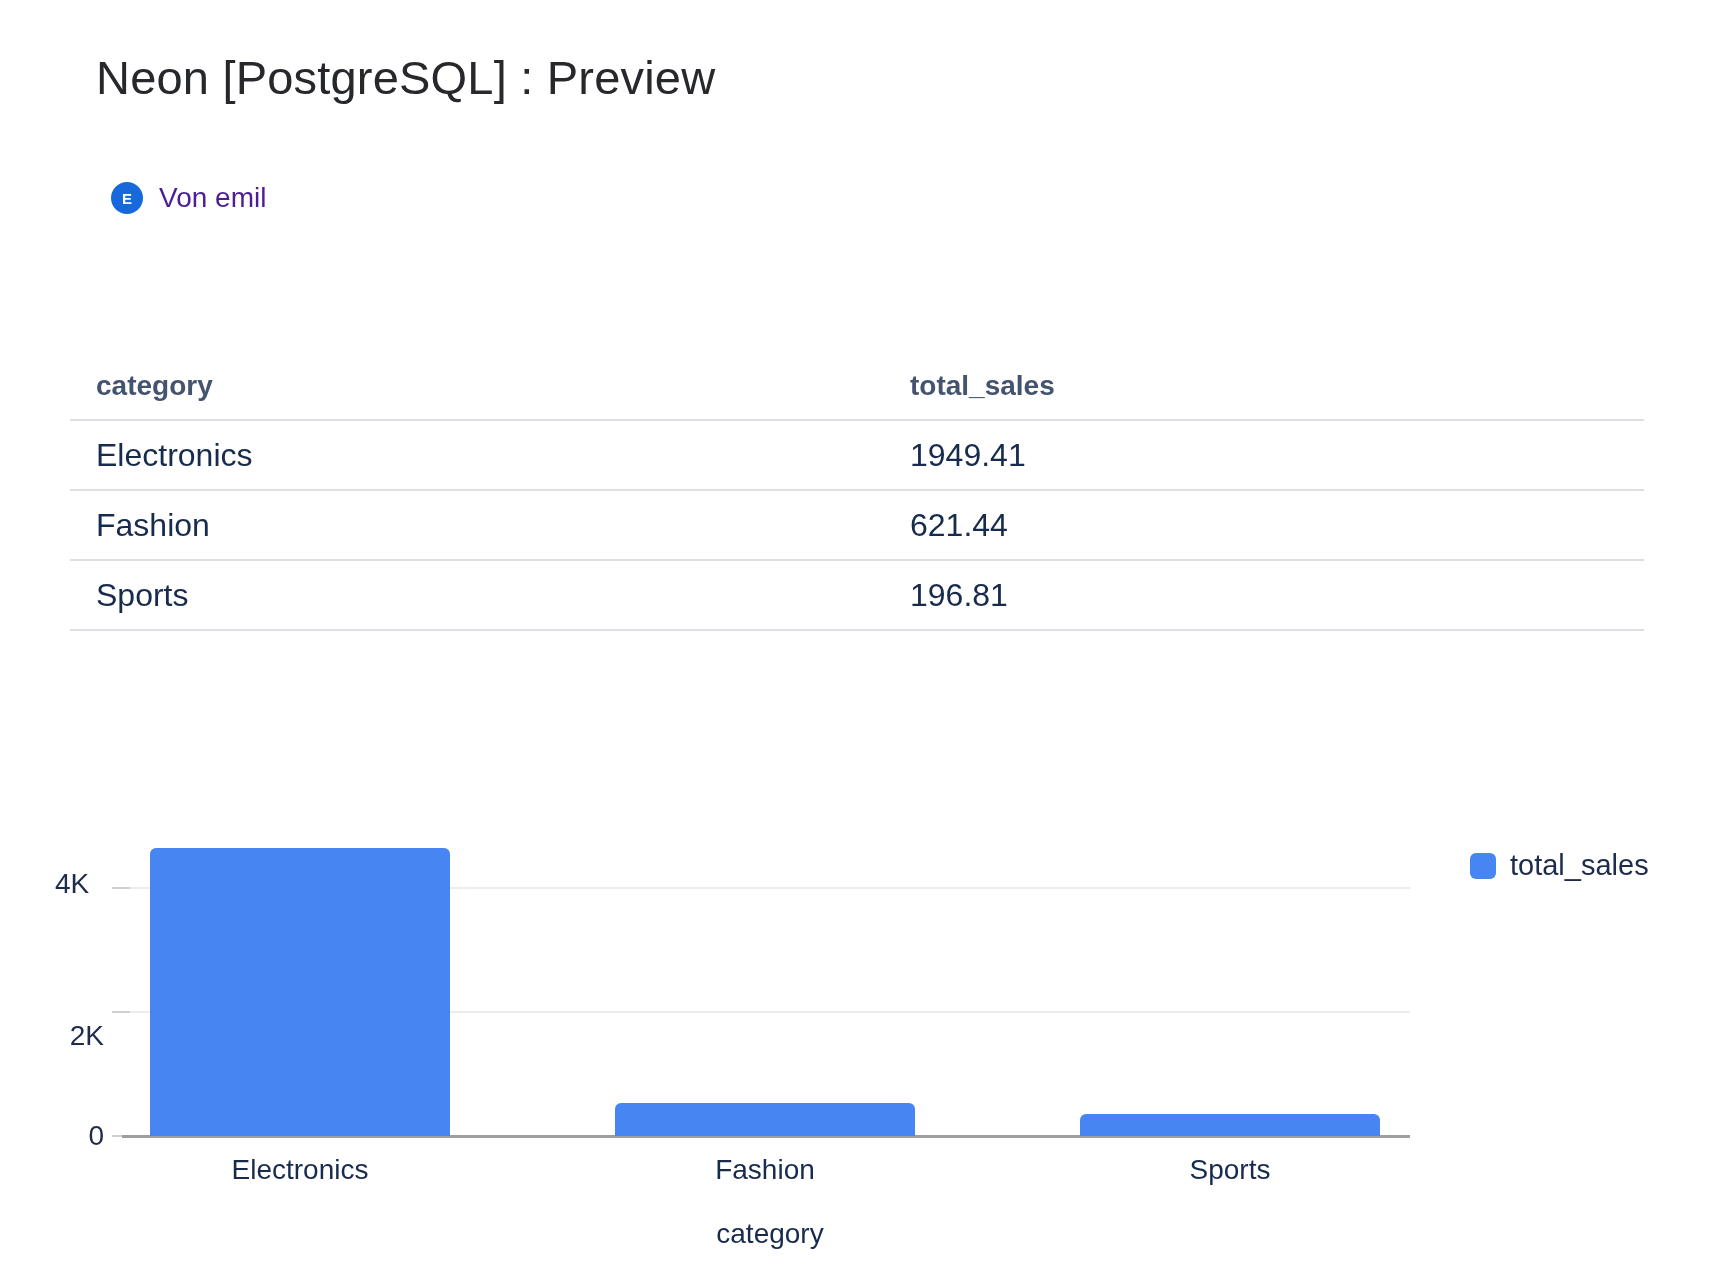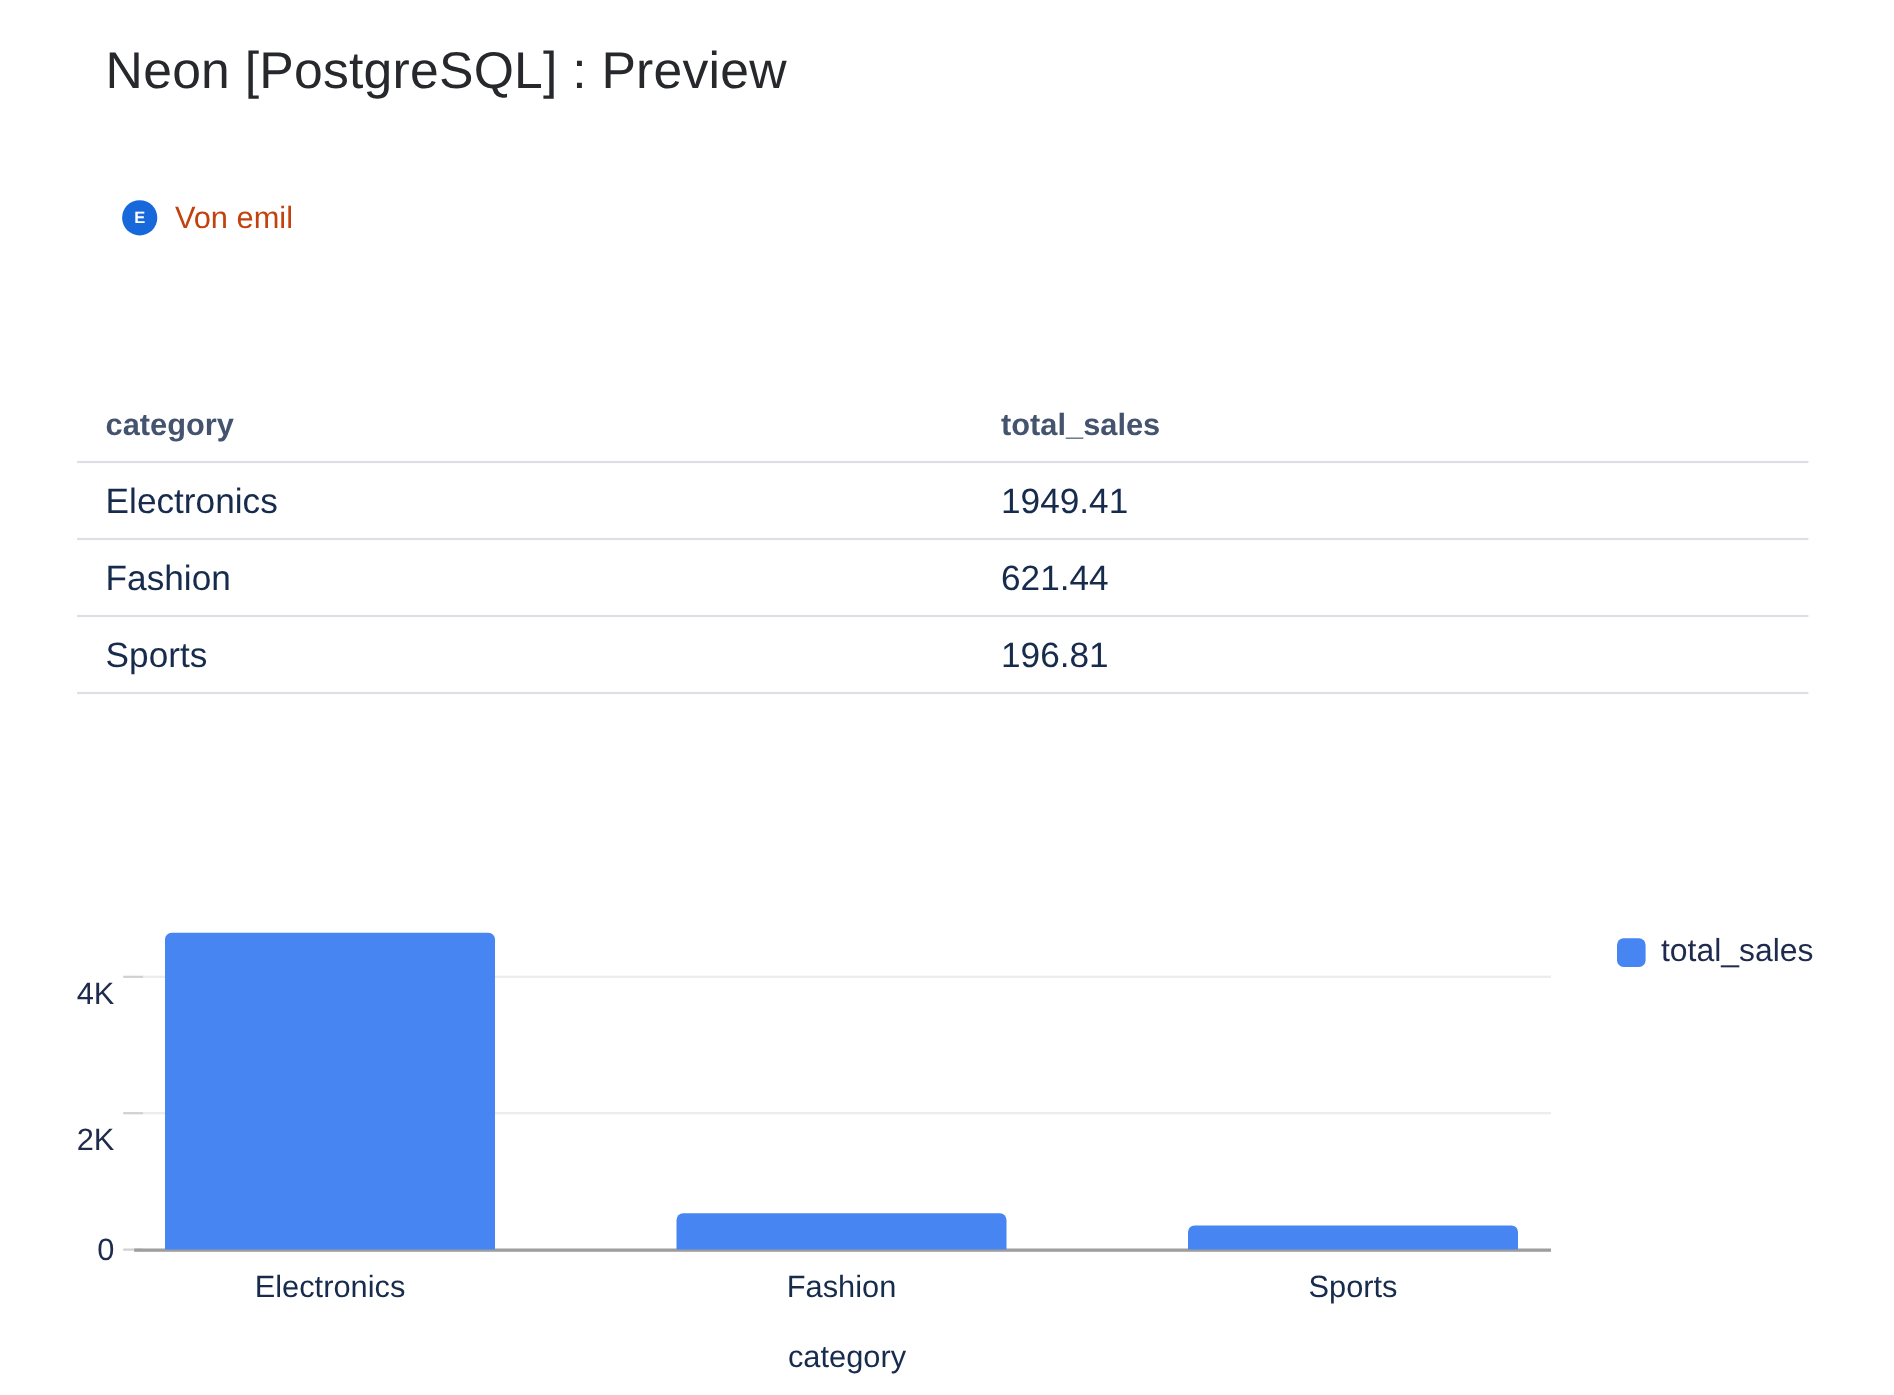--- a/index.html
+++ b/index.html
@@ -1,29 +1,29 @@
 <!DOCTYPE html>
 <html><head>
 <meta charset="utf-8">
 <style>
   * { margin: 0; padding: 0; box-sizing: border-box; }
   html, body { width: 1722px; height: 1268px; background: #ffffff;
     font-family: "Liberation Sans", sans-serif; overflow: hidden; position: relative; }
 
   .page-title {
-    position: absolute; left: 96px; top: 36px;
+    position: absolute; left: 96px; top: 50px;
     font-size: 47px; font-weight: 500; color: #26282c; letter-spacing: 0.2px;
   }
 
   .byline { position: absolute; left: 111px; top: 182px; height: 32px;
     display: flex; align-items: center; gap: 16px; }
   .avatar { width: 32px; height: 32px; border-radius: 50%; background: #1668db;
     color: #ffffff; font-size: 15px; font-weight: 700;
     display: flex; align-items: center; justify-content: center; }
-  .byline-name { font-size: 28px; color: #c2410c; }
+  .byline-name { font-size: 28px; color: #4c1d95; }
 
   .data-table { position: absolute; left: 70px; top: 352px; width: 1574px; }
   .t-row { position: relative; width: 100%; }
   .t-head { height: 69px; border-bottom: 2px solid #dcdfe4; }
   .t-body-row { height: 70px; border-bottom: 2px solid #dcdfe4; }
   .t-cell { position: absolute; top: 0; height: 100%; display: flex; align-items: center; }
   .c1 { left: 26px; }
   .c2 { left: 840px; }
   .t-head .t-cell { font-size: 28px; font-weight: 700; color: #44546f; }
   .t-body-row .t-cell { font-size: 32px; font-weight: 400; color: #172b4d; }
@@ -75,21 +75,21 @@
 </div>
 
 <div class="chart">
     <div class="tick" style="left: 112px; top: 395px; width: 18px;"></div>
     <div class="y-label" style="left: 40px; top: 396px;">0</div>
     <div class="gridline" style="left: 130px; top: 271px; width: 1280px;"></div>
     <div class="tick" style="left: 112px; top: 271px; width: 18px;"></div>
     <div class="y-label" style="left: 40px; top: 272px; margin-top: 24px;">2K</div>
     <div class="gridline" style="left: 130px; top: 147px; width: 1280px;"></div>
     <div class="tick" style="left: 112px; top: 147px; width: 18px;"></div>
-    <div class="y-label" style="left: 40px; top: 164px;">4K</div>
+    <div class="y-label" style="left: 40px; top: 144px; text-align: center;">4K</div>
     <div class="axis-line" style="left: 122px; top: 395px; width: 1288px;"></div>
     <div class="bar" style="left: 150px; top: 108px; width: 300px; height: 288px; background: rgb(70, 133, 242);"></div>
     <div class="x-label" style="left: 150px; top: 414px;">Electronics</div>
     <div class="bar" style="left: 615px; top: 363px; width: 300px; height: 33px; background: rgb(70, 133, 242);"></div>
     <div class="x-label" style="left: 615px; top: 414px;">Fashion</div>
     <div class="bar" style="left: 1080px; top: 374px; width: 300px; height: 22px; background: rgb(70, 133, 242);"></div>
     <div class="x-label" style="left: 1080px; top: 414px;">Sports</div>
     <div class="axis-title" style="left: 130px; top: 478px; width: 1280px;">category</div>
     <div class="legend" style="left: 1470px; top: 109px;">
       <div class="legend-swatch" style="background: rgb(70, 133, 242);"></div>

